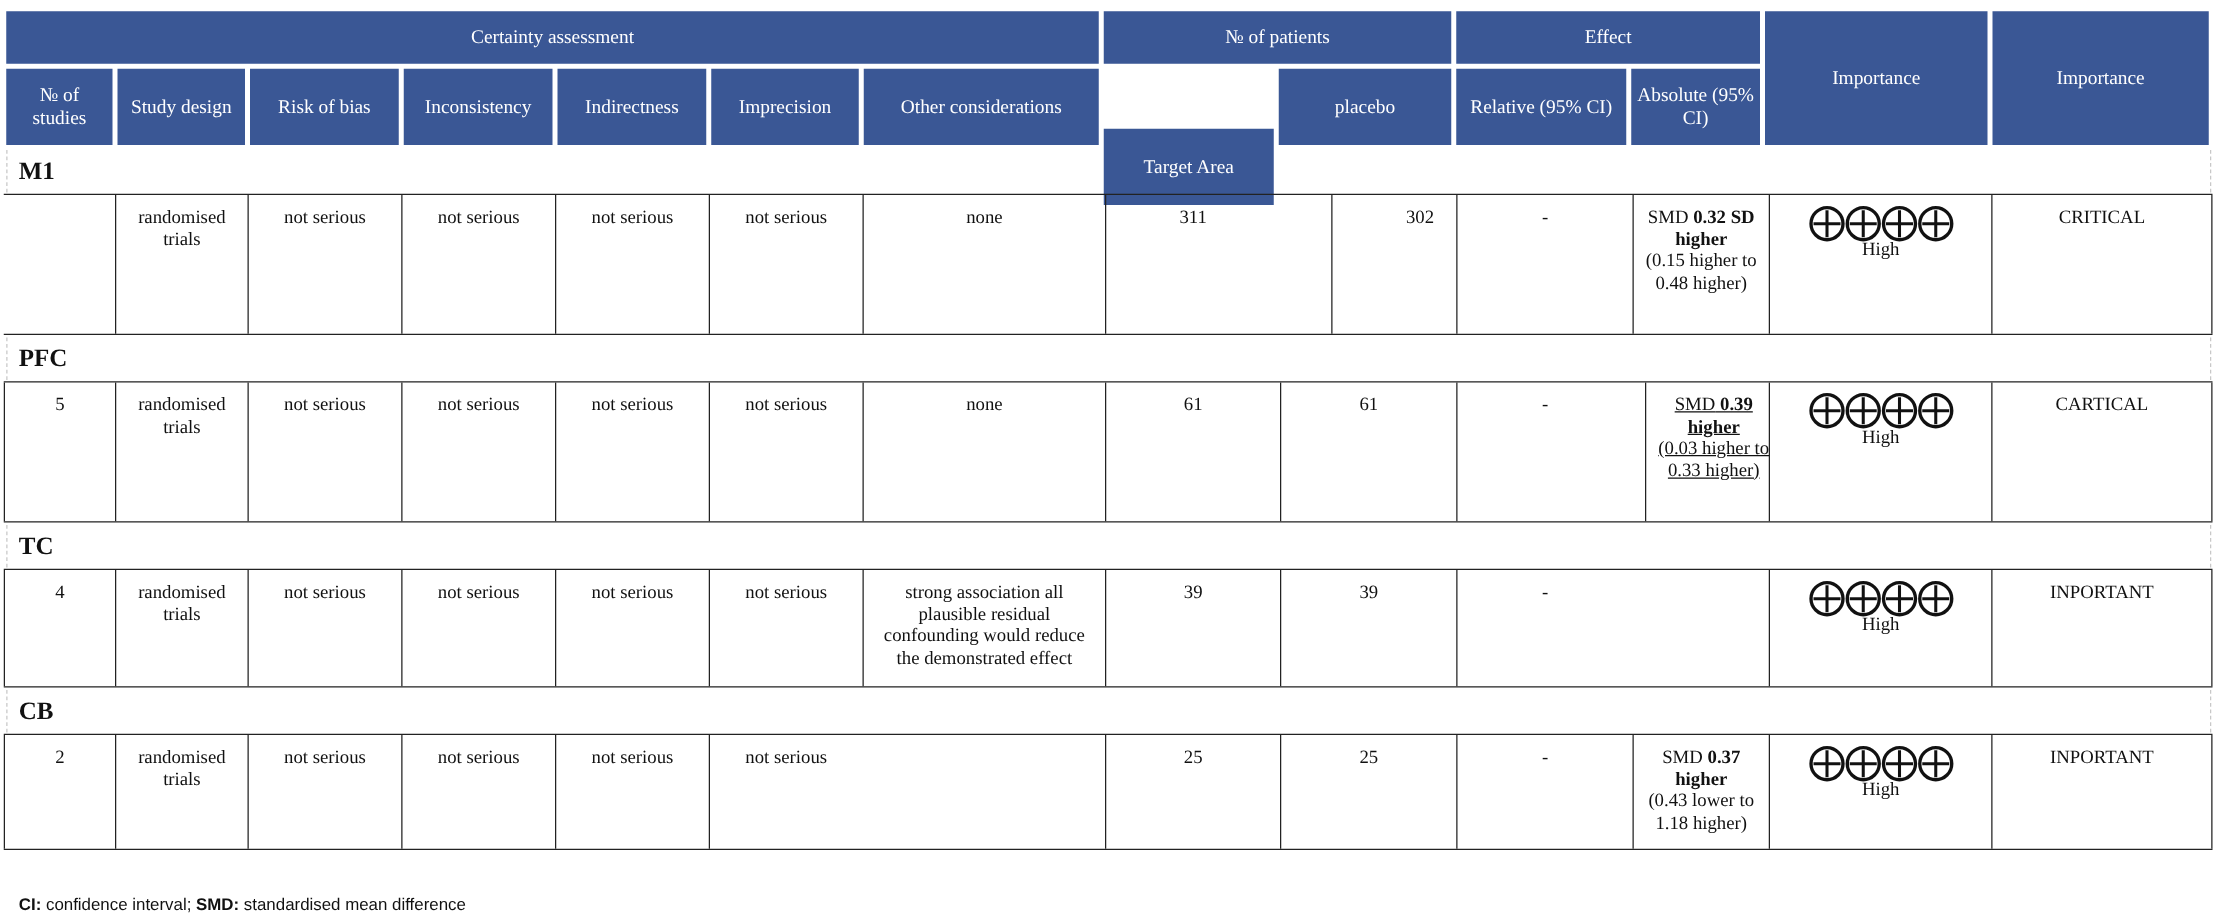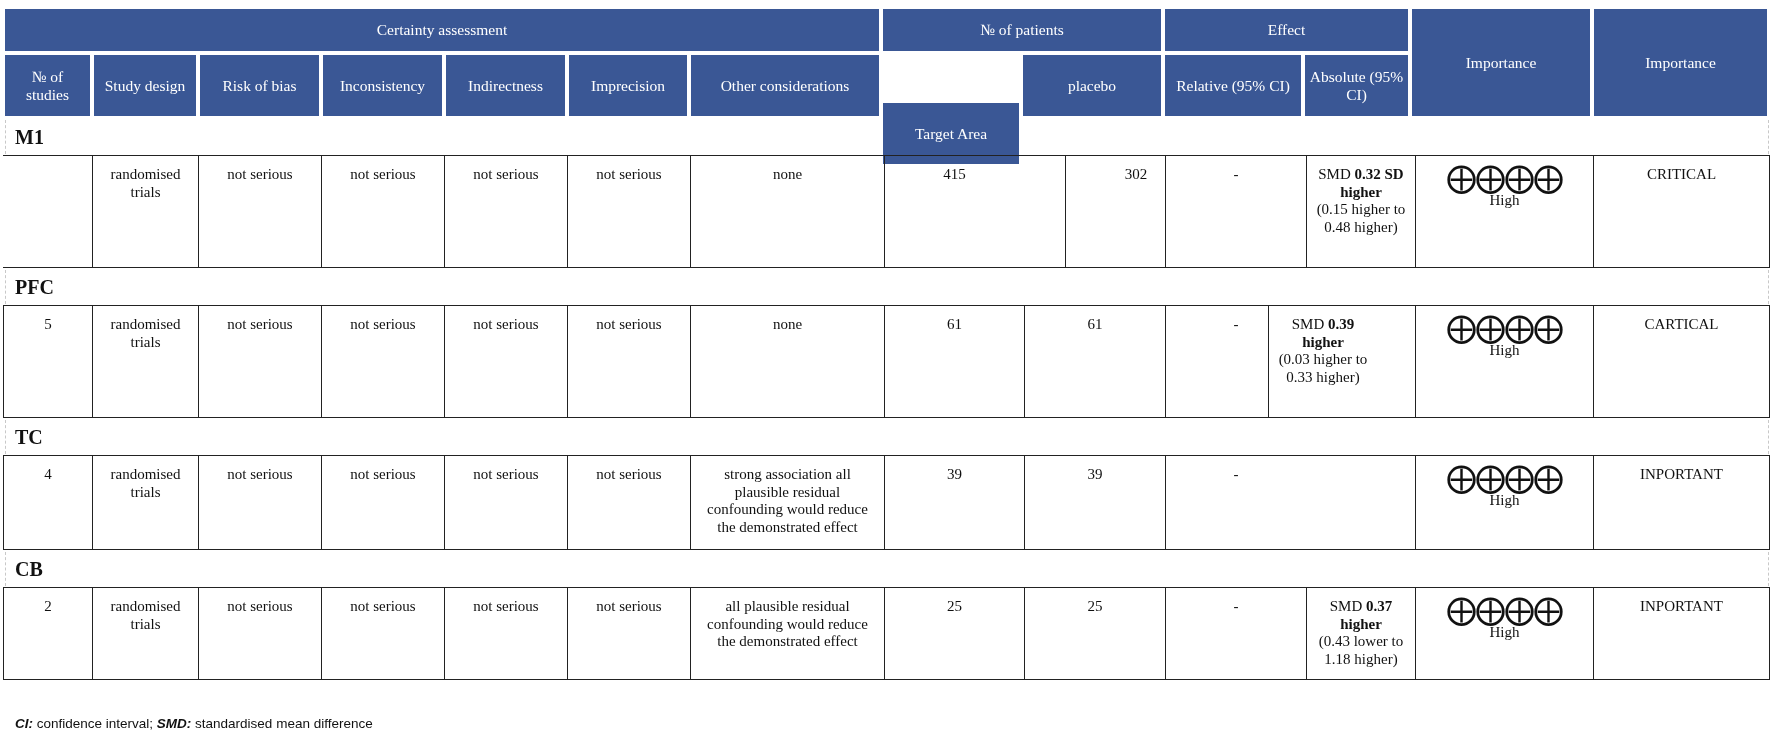--- a/index.html
+++ b/index.html
@@ -13,21 +13,21 @@
              font-weight: bold; font-size: 20px; padding-left: 9px; display: flex; align-items: center; }
   .row { position: absolute; left: 3px; width: 1767px; box-sizing: border-box;
          border-top: 1.5px solid #222; border-bottom: 1.5px solid #222; }
   .cell { position: absolute; top: 0; bottom: 0; box-sizing: border-box; border-left: 1.5px solid #222;
           text-align: center; font-size: 15px; line-height: 17.5px; padding-top: 10px; }
   .cell.last { border-right: 1.5px solid #222; }
   .cell b { font-weight: bold; }
   .circles { font-size: 30px; line-height: 28px; letter-spacing: -1px; font-family: "DejaVu Sans", sans-serif; }
   .footnote { position: absolute; left: 15px; top: 716px; font-family: "Liberation Sans", sans-serif;
               font-size: 13.5px; color: #111; }
-  .footnote b { font-weight: bold; font-style: italic; }
+  .footnote b { font-weight: bold; }
 </style>
 </head>
 <body>
 
 <div class="hdr" style="left:5px; top:9px; width:874px; height:42px;">Certainty assessment</div>
 <div class="hdr" style="left:883px; top:9px; width:278px; height:42px;">№ of patients</div>
 <div class="hdr" style="left:1165px; top:9px; width:243px; height:42px;">Effect</div>
 <div class="hdr" style="left:1412px; top:9px; width:178px; height:107px;">Importance</div>
 <div class="hdr" style="left:1594px; top:9px; width:173px; height:107px;">Importance</div>
 
@@ -44,21 +44,21 @@
 <div class="hdr" style="left:1305px; top:55px; width:103px; height:61px;">Absolute (95% CI)</div>
 
 <div class="section" style="top:120px;">M1</div>
 <div class="row" style="top:155px; height:113px;">
   <div class="cell" style="left:89px; width:106px; padding-left:14px; padding-right:14px;">randomised trials</div>
   <div class="cell" style="left:195px; width:123px;">not serious</div>
   <div class="cell" style="left:318px; width:123px;">not serious</div>
   <div class="cell" style="left:441px; width:123px;">not serious</div>
   <div class="cell" style="left:564px; width:123px;">not serious</div>
   <div class="cell" style="left:687px; width:194px; padding-left:10px; padding-right:10px;">none</div>
-  <div class="cell" style="left:881px; width:140px;">415</div>
+  <div class="cell" style="left:881px; width:140px;">311</div>
   <div class="cell" style="left:1021px; width:141px;margin-left:41px;">302</div>
   <div class="cell" style="left:1162px; width:141px;">-</div>
   <div class="cell" style="left:1303px; width:109px; padding-left:3px; padding-right:3px;">
     <span>SMD</span>
     <b>0.32 SD higher</b>
     <div>(0.15 higher to 0.48 higher)</div>
   </div>
   <div class="cell" style="left:1412px; width:178px; padding-top:8px;">
     <div class="circles">⨁⨁⨁⨁</div>
     <div>High</div>
@@ -71,21 +71,21 @@
   <div class="cell" style="left:0; width:89px;">5</div>
   <div class="cell" style="left:89px; width:106px; padding-left:14px; padding-right:14px;">randomised trials</div>
   <div class="cell" style="left:195px; width:123px;">not serious</div>
   <div class="cell" style="left:318px; width:123px;">not serious</div>
   <div class="cell" style="left:441px; width:123px;">not serious</div>
   <div class="cell" style="left:564px; width:123px;">not serious</div>
   <div class="cell" style="left:687px; width:194px; padding-left:10px; padding-right:10px;">none</div>
   <div class="cell" style="left:881px; width:140px;">61</div>
   <div class="cell" style="left:1021px; width:141px;">61</div>
   <div class="cell" style="left:1162px; width:141px;">-</div>
-  <div class="cell" style="left:1265px; width:109px; padding-left:3px; padding-right:3px;">
+  <div class="cell" style="left:1313px; width:109px; padding-left:3px; padding-right:3px;text-decoration:underline;">
     <span>SMD</span>
     <b>0.39 higher</b>
     <div>(0.03 higher to 0.33 higher)</div>
   </div>
   <div class="cell" style="left:1412px; width:178px; padding-top:8px;">
     <div class="circles">⨁⨁⨁⨁</div>
     <div>High</div>
   </div>
   <div class="cell last" style="left:1590px; width:177px;">CARTICAL</div>
 </div>
@@ -110,21 +110,20 @@
 </div>
 
 <div class="section" style="top:552px;">CB</div>
 <div class="row" style="top:587px; height:93px;">
   <div class="cell" style="left:0; width:89px;">2</div>
   <div class="cell" style="left:89px; width:106px; padding-left:14px; padding-right:14px;">randomised trials</div>
   <div class="cell" style="left:195px; width:123px;">not serious</div>
   <div class="cell" style="left:318px; width:123px;">not serious</div>
   <div class="cell" style="left:441px; width:123px;">not serious</div>
   <div class="cell" style="left:564px; width:123px;">not serious</div>
-  <div class="cell" style="left:687px; width:194px; padding-left:10px; padding-right:10px;">all plausible residual confounding would reduce the demonstrated effect</div>
   <div class="cell" style="left:881px; width:140px;">25</div>
   <div class="cell" style="left:1021px; width:141px;">25</div>
   <div class="cell" style="left:1162px; width:141px;">-</div>
   <div class="cell" style="left:1303px; width:109px; padding-left:3px; padding-right:3px;">
     <span>SMD</span>
     <b>0.37 higher</b>
     <div>(0.43 lower to 1.18 higher)</div>
   </div>
   <div class="cell" style="left:1412px; width:178px; padding-top:8px;">
     <div class="circles">⨁⨁⨁⨁</div>

